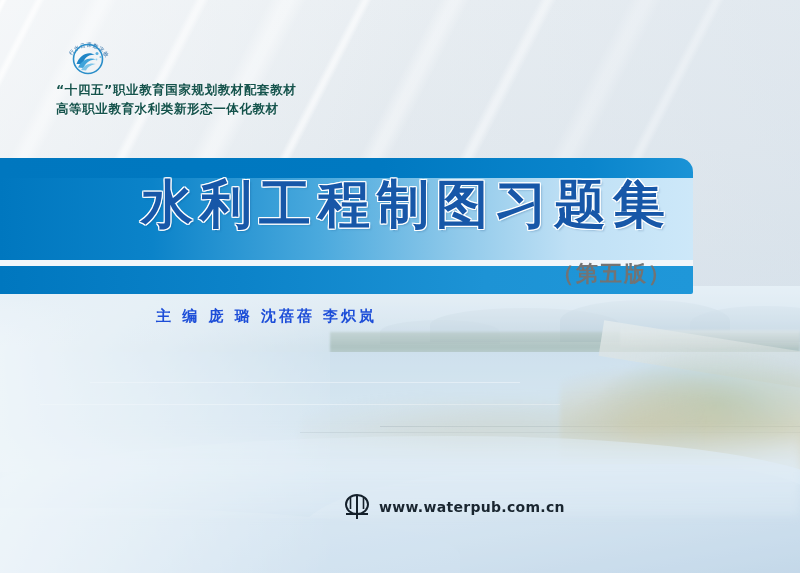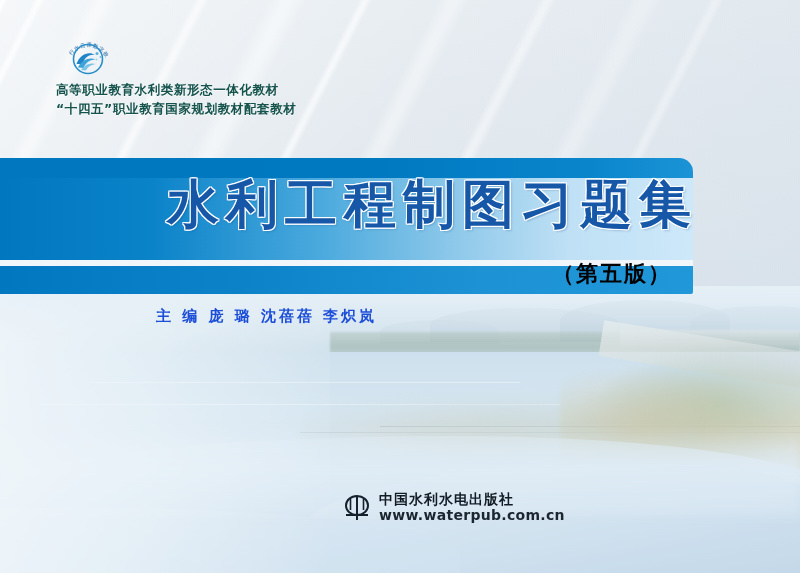--- a/index.html
+++ b/index.html
@@ -192,29 +192,28 @@
     font-family:"DejaVu Sans","Liberation Sans",sans-serif;
     font-weight:700;
     font-size:52px;
     letter-spacing:7px;
     color:#1757a8;
     text-shadow:
       1px 0 0 #ffffff,-1px 0 0 #ffffff,0 1px 0 #ffffff,0 -1px 0 #ffffff,
       1px 1px 0 #ffffff,-1px -1px 0 #ffffff,1px -1px 0 #ffffff,-1px 1px 0 #ffffff,
       2px 2px 2px rgba(10,60,120,.22);
     white-space:nowrap;
-    padding-left:26px;
   }
   .edition{
     position:absolute;left:0;top:259px;width:672px;
     text-align:right;
     font-weight:700;
     font-size:22px;
     letter-spacing:2px;
-    color:#000000;
+    color:#737373;
     white-space:nowrap;
   }
 
   
   .authors{
     position:absolute;left:156px;top:307px;
     font-size:15px;
     font-weight:600;
     color:#1d4ed8;
     letter-spacing:3px;
@@ -298,22 +297,22 @@
       <path d="M14.5,36 C18,26 27,23 33,27 C28,26 22.5,29 20.5,36 Z" fill="#1f85c6"></path>
       <path d="M16,39.5 C20,31 28,29 34,31.5 C29,31.5 23.5,34 21.5,40 Z" fill="#3ea3da"></path>
       <path d="M19,42 C23,36 29,34.5 34,36 C30,36.5 26,38.5 24,42.5 Z" fill="#7cc4e8"></path>
       <circle cx="35" cy="25.5" r="1.5" fill="#59b0e0"></circle>
       <circle cx="38.5" cy="29" r="1.1" fill="#79c2e8"></circle>
       <circle cx="34.5" cy="31.5" r="0.9" fill="#9ad3ee"></circle>
     </svg>
   </div>
 
   <div class="series">
+    <div class="series-line">“十四五”职业教育国家规划教材配套教材</div>
     <div class="series-line">高等职业教育水利类新形态一体化教材</div>
-    <div class="series-line">“十四五”职业教育国家规划教材配套教材</div>
   </div>
 
   <div class="band-group">
     <div class="band-top"></div>
     <div class="band-mid"></div>
     <div class="band-gap"></div>
     <div class="band-bot"></div>
   </div>
 
   <div class="main-title">水利工程制图习题集</div>
@@ -326,18 +325,17 @@
       <svg width="30" height="28" viewBox="0 0 30 28">
         <ellipse cx="15" cy="12.5" rx="11" ry="9.5" fill="none" stroke="#14202b" stroke-width="2"></ellipse>
         <line x1="15" y1="3" x2="15" y2="22" stroke="#14202b" stroke-width="2"></line>
         <path d="M8.5,6 L8.5,17" stroke="#14202b" stroke-width="1.6" fill="none"></path>
         <path d="M21.5,6 L21.5,17" stroke="#14202b" stroke-width="1.6" fill="none"></path>
         <line x1="15" y1="22" x2="15" y2="27" stroke="#14202b" stroke-width="2"></line>
         <line x1="4" y1="22" x2="26" y2="22" stroke="#14202b" stroke-width="2"></line>
       </svg>
     </div>
     <div class="pub-text">
-      <div class="pub-name">中国水利水电出版社</div>
       <div class="pub-url">www.waterpub.com.cn</div>
     </div>
   </div>
 
 </div>
 
 </body></html>

